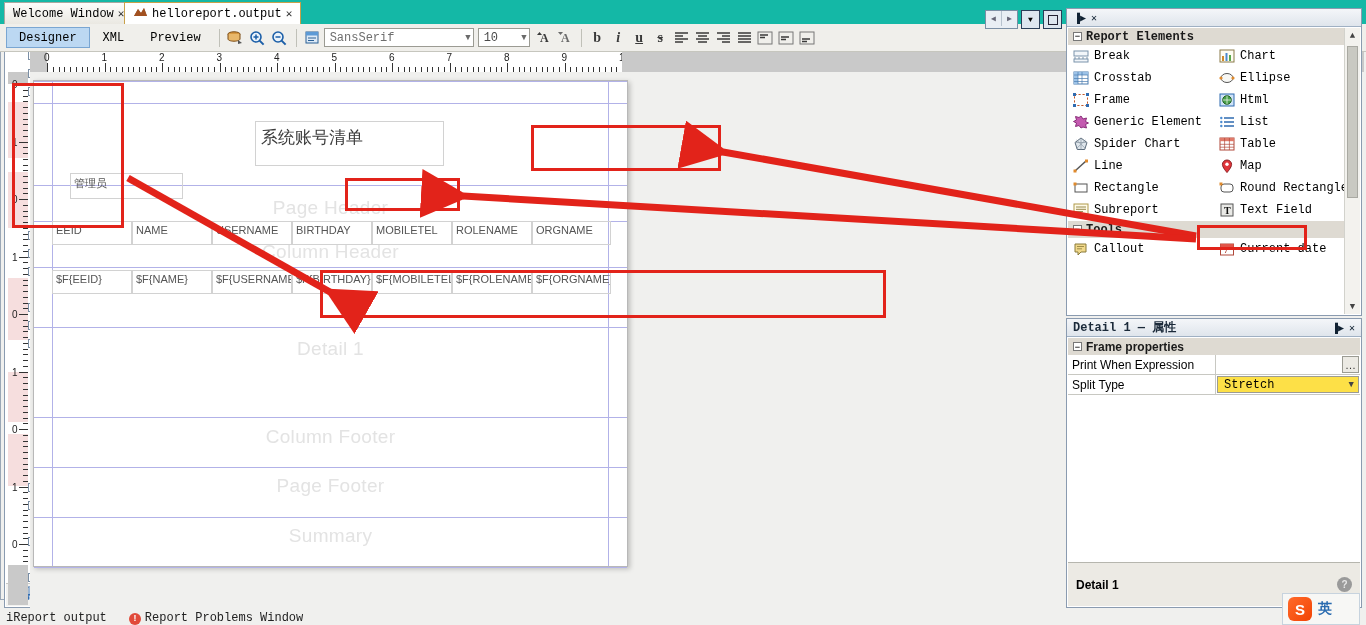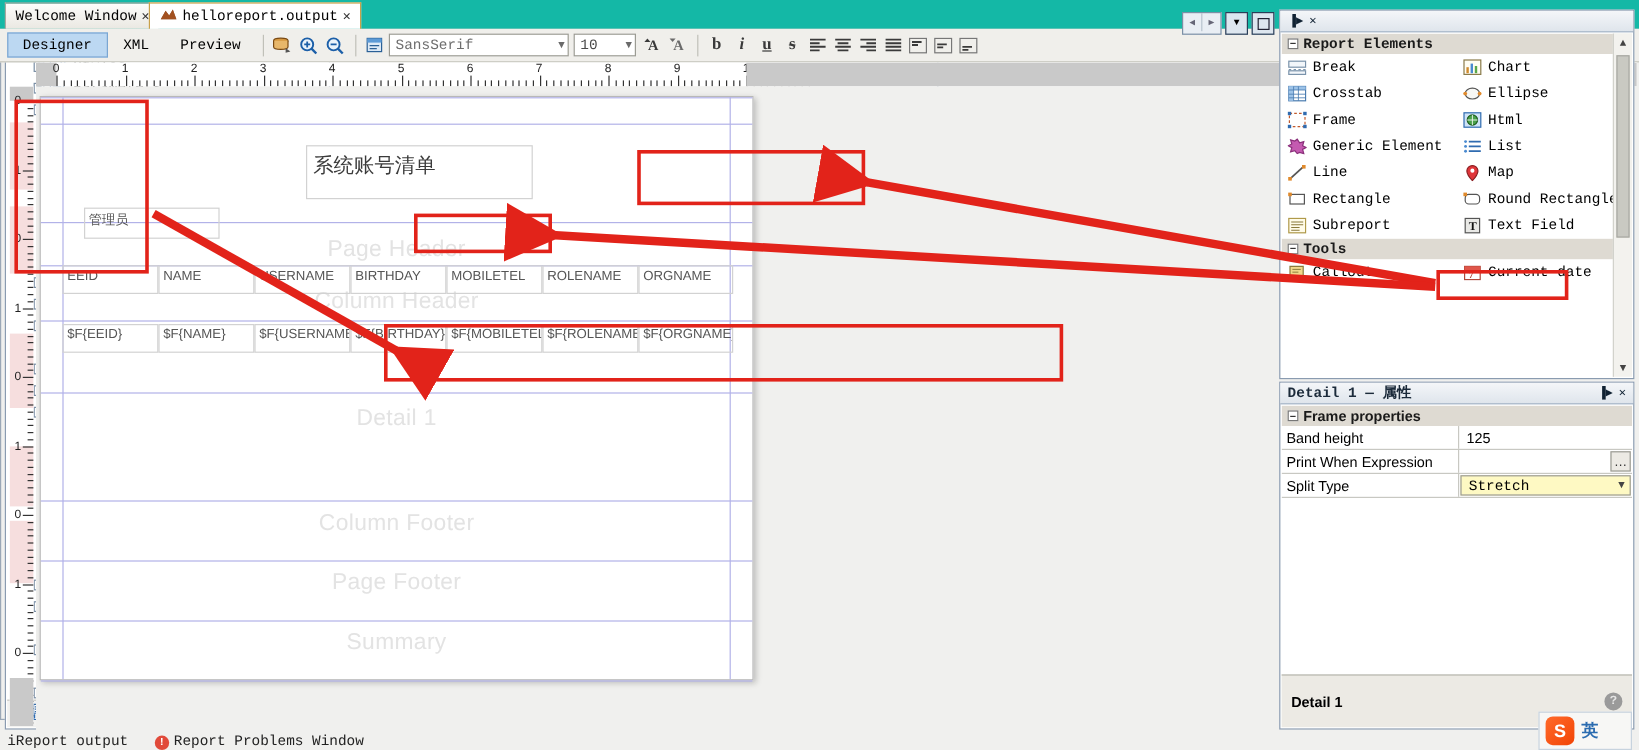--- a/index.html
+++ b/index.html
@@ -100,21 +100,21 @@
   .pscroll .thumb{position:absolute;left:2px;right:2px;top:18px;height:150px;background:#c9c9c2;border:1px solid #a9a9a2;}
 
   
   #props{left:1066px;top:318px;width:296px;height:290px;}
   .pbody{position:absolute;left:1px;top:19px;right:1px;bottom:1px;background:#fff;overflow:hidden;}
   .prophdr{height:17px;background:#dedad2;display:flex;align-items:center;gap:4px;padding-left:5px;
            font-weight:bold;font-size:12px;color:#1a1a1a;font-family:"Liberation Sans",sans-serif;box-sizing:border-box;}
   .prow2{display:flex;height:19px;border-bottom:1px solid #c8c8c2;font-family:"Liberation Sans",sans-serif;font-size:12px;}
   .pk{width:148px;padding-left:4px;display:flex;align-items:center;border-right:1px solid #c8c8c2;box-sizing:border-box;}
   .pv{flex:1;padding-left:6px;display:flex;align-items:center;box-sizing:border-box;position:relative;}
-  .pv.edit{background:#fef9c3;border:1px solid #9b9b93;margin:1px;font-family:"Liberation Mono",monospace;}
+  .pv.edit{background:#fde047;border:1px solid #9b9b93;margin:1px;font-family:"Liberation Mono",monospace;}
   .btn3{position:absolute;right:1px;top:1px;bottom:1px;width:17px;background:#eceae4;border:1px solid #9b9b93;
         display:flex;align-items:center;justify-content:center;font-size:11px;color:#333;box-sizing:border-box;}
   .pfoot{position:absolute;left:1px;right:1px;bottom:1px;height:44px;background:#eceae4;border-top:1px solid #b6b6ae;
          display:flex;align-items:center;padding:0 8px;box-sizing:border-box;font-family:"Liberation Sans",sans-serif;
          font-weight:bold;font-size:12px;}
   .helpdot{margin-left:auto;width:15px;height:15px;border-radius:50%;background:#9a9a9a;color:#e6e6e6;
            display:flex;align-items:center;justify-content:center;font-size:10px;font-weight:bold;}
 
   
   .statusbar{position:absolute;left:0;bottom:0;width:1366px;height:14px;background:#f0f0ee;
@@ -942,20 +942,41 @@
                 <path d="M5 3h10M5 7h10M5 11h10" stroke="#2f6bb0" stroke-width="1.4"></path>
               </svg>
             </span>
             <span>List</span>
           </div>
         </div>
         <div class="prow">
           <div class="pcell">
             <span style="display:flex">
               <svg width="16" height="14" viewBox="0 0 16 14">
+                <path d="M8 1l6 4.5-2.3 7H4.3L2 5.5z" fill="#dfe6ec" stroke="#5a6a7a"></path>
+                <path d="M8 1v11.5M2 5.5l11.7 0M3.5 11.5L12.5 3M12.5 11.5L3.5 3" stroke="#8a97a4" stroke-width=".7"></path>
+              </svg>
+            </span>
+            <span>Spider Chart</span>
+          </div>
+          <div class="pcell">
+            <span style="display:flex">
+              <svg width="16" height="14" viewBox="0 0 16 14">
+                <rect x="1" y="1" width="14" height="12" fill="#fff" stroke="#b0483a"></rect>
+                <rect x="1" y="1" width="14" height="3.2" fill="#e07a6a"></rect>
+                <path d="M5.6 1v12M10.4 1v12M1 7.3h14M1 10.2h14" stroke="#b0483a" stroke-width=".7"></path>
+              </svg>
+            </span>
+            <span>Table</span>
+          </div>
+        </div>
+        <div class="prow">
+          <div class="pcell">
+            <span style="display:flex">
+              <svg width="16" height="14" viewBox="0 0 16 14">
                 <path d="M2 12L13 2" stroke="#555" stroke-width="1.5"></path>
                 <rect x="0.5" y="10.5" width="3" height="3" fill="#e08a2c"></rect>
                 <rect x="12" y="0.5" width="3" height="3" fill="#e08a2c"></rect>
               </svg>
             </span>
             <span>Line</span>
           </div>
           <div class="pcell">
             <span style="display:flex">
               <svg width="16" height="14" viewBox="0 0 16 14">
@@ -1045,26 +1066,20 @@
       <span class="tbtn">▐▶</span>
       <span class="tbtn">✕</span>
     </div>
     <div class="pbody">
       <div class="prophdr">
         <span class="gminus">−</span>
         <span>Frame properties</span>
       </div>
       <div id="proprows">
           <div class="prow2">
-            <div class="pk">Band height</div>
-            <div class="pv">
-              <span>125</span>
-            </div>
-          </div>
-          <div class="prow2">
             <div class="pk">Print When Expression</div>
             <div class="pv">
               <span></span>
               <span class="btn3">…</span>
             </div>
           </div>
           <div class="prow2">
             <div class="pk">Split Type</div>
             <div class="pv edit">
               <span>Stretch</span>

